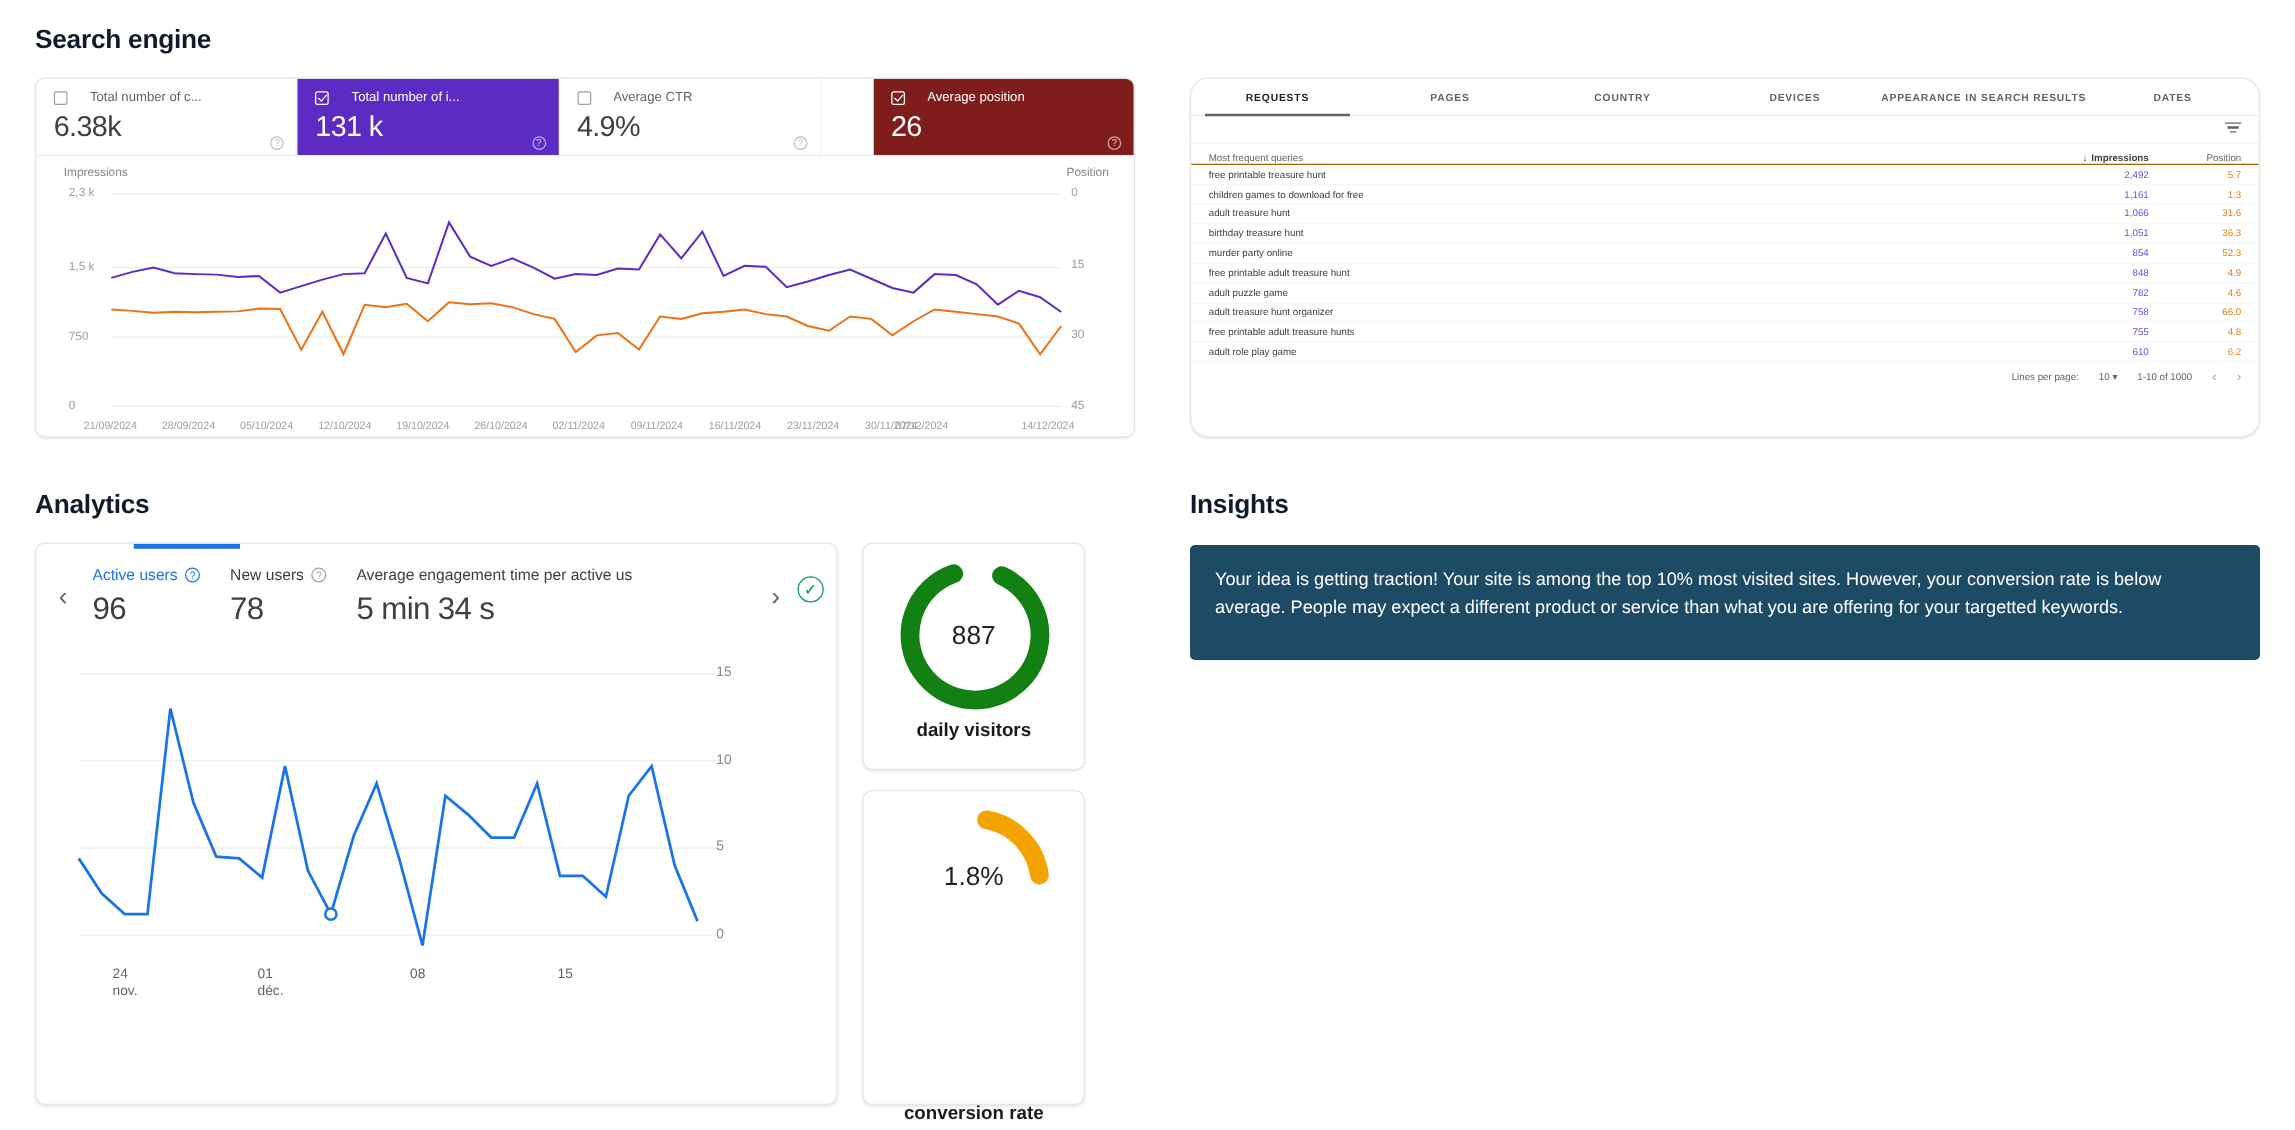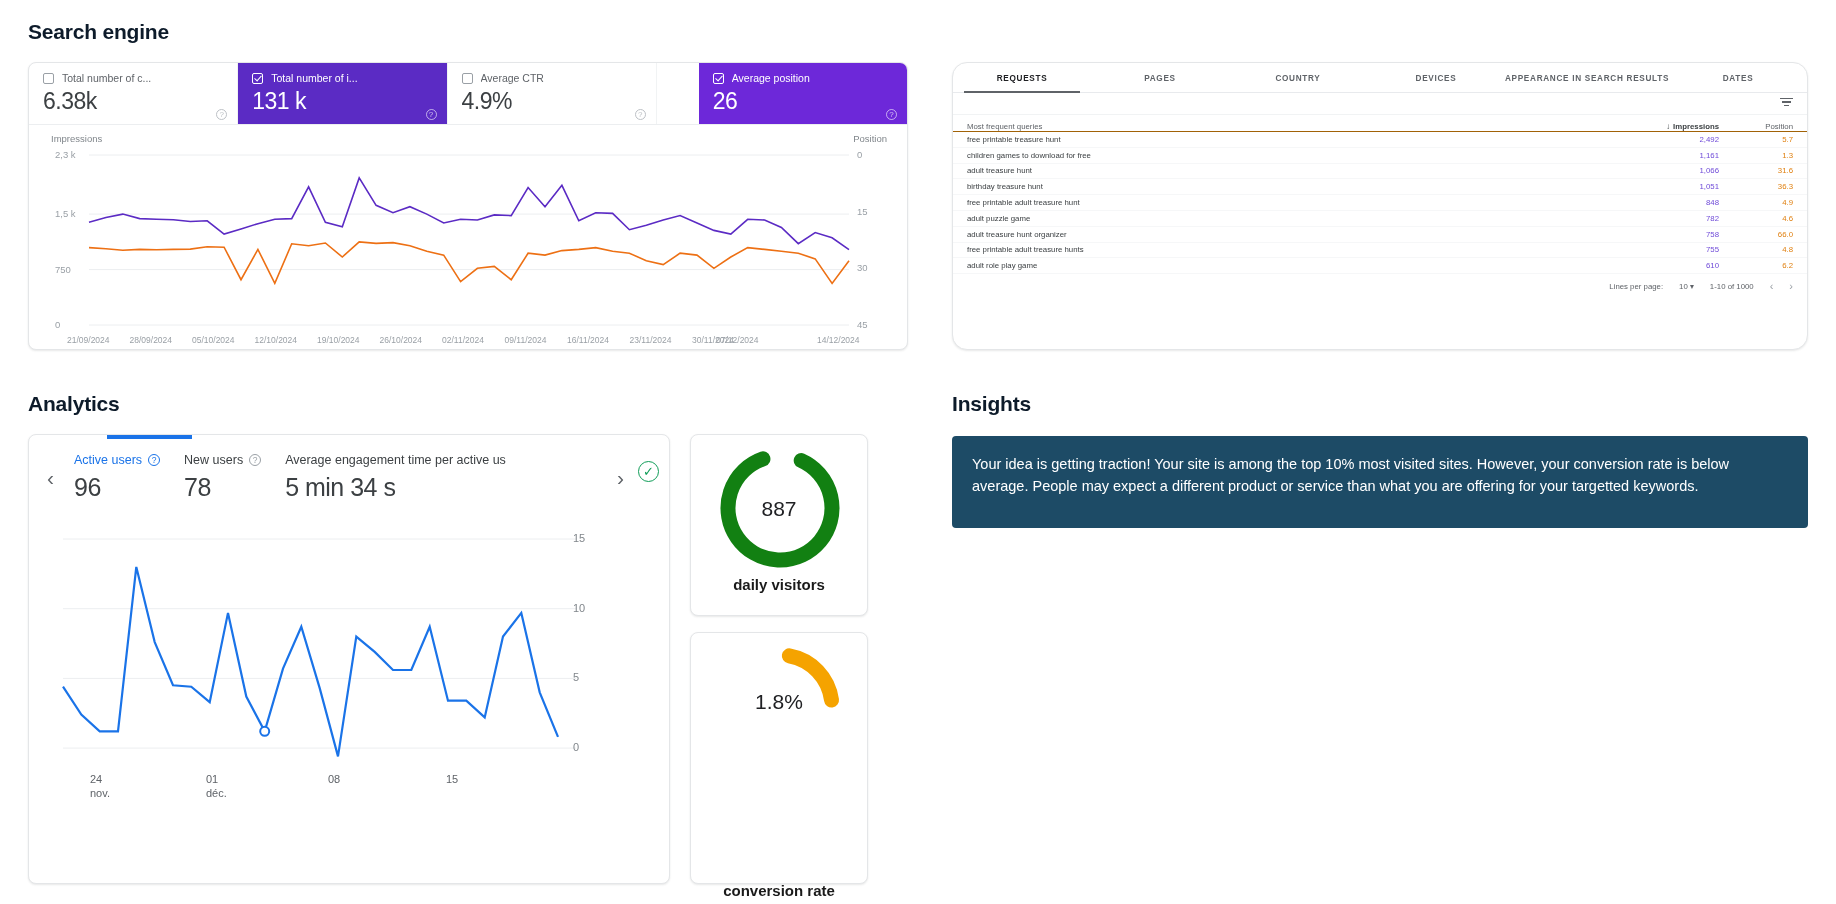--- a/index.html
+++ b/index.html
@@ -26,21 +26,21 @@
   }
 
   
   #se-card { position: absolute; left: 28px; top: 62px; width: 880px; height: 288px; overflow: hidden; }
   .metric-row { display: flex; height: 62px; border-bottom: 1px solid #eceef0; }
   .metric {
     flex: 1; padding: 9px 14px 0 14px; position: relative; cursor: pointer;
     border-right: 1px solid #f1f3f4;
   }
   .metric:last-child { border-right: none; }
-  .metric .m-head { display: flex; align-items: center; gap: 8px; }
+  .metric .m-head { display: flex; align-items: center; gap: 18px; }
   .cbox {
     width: 11px; height: 11px; border: 1.3px solid #9aa0a6; border-radius: 2px;
     display: inline-block; position: relative; flex: none;
   }
   .cbox.checked::after {
     content: ""; position: absolute; left: 3px; top: 0px;
     width: 3px; height: 6px; border: solid currentColor;
     border-width: 0 1.4px 1.4px 0; transform: rotate(42deg);
   }
   .metric .m-label {
@@ -50,21 +50,21 @@
   .metric .m-value { font-size: 23px; font-weight: 400; margin-top: 4px; color: #3c4043; letter-spacing: -0.5px; }
   .metric .help {
     position: absolute; right: 10px; bottom: 4px; width: 11px; height: 11px;
     border: 1px solid #bdc1c6; border-radius: 50%; color: #bdc1c6;
     font-size: 8px; line-height: 9px; text-align: center;
   }
   .metric.sel-purple { background: #5b2bc4; }
   .metric.sel-purple .m-label, .metric.sel-purple .m-value { color: #fff; }
   .metric.sel-purple .cbox { border-color: #fff; color: #fff; }
   .metric.sel-purple .help { border-color: rgba(255,255,255,.6); color: rgba(255,255,255,.7); }
-  .metric.sel-orange { background: #6d28d9; margin-left: 42px; }
+  .metric.sel-orange { background: #7f1d1d; margin-left: 42px; }
   .metric.sel-orange .m-label, .metric.sel-orange .m-value { color: #fff; }
   .metric.sel-orange .cbox { border-color: #fff; color: #fff; }
   .metric.sel-orange .help { border-color: rgba(255,255,255,.6); color: rgba(255,255,255,.7); }
 
   .se-chart-wrap { position: relative; height: 225px; }
   .axis-cap { position: absolute; font-size: 9.5px; color: #80868b; }
   .tick { position: absolute; font-size: 9.5px; color: #9aa0a6; }
   .xtick { position: absolute; font-size: 8.5px; color: #9aa0a6; white-space: nowrap; }
 
   
@@ -250,20 +250,25 @@
           <div class="td q">adult treasure hunt</div>
           <div class="td imp">1,066</div>
           <div class="td pos">31.6</div>
         </div>
         <div class="trow">
           <div class="td q">birthday treasure hunt</div>
           <div class="td imp">1,051</div>
           <div class="td pos">36.3</div>
         </div>
         <div class="trow">
+          <div class="td q">murder party online</div>
+          <div class="td imp">854</div>
+          <div class="td pos">52.3</div>
+        </div>
+        <div class="trow">
           <div class="td q">free printable adult treasure hunt</div>
           <div class="td imp">848</div>
           <div class="td pos">4.9</div>
         </div>
         <div class="trow">
           <div class="td q">adult puzzle game</div>
           <div class="td imp">782</div>
           <div class="td pos">4.6</div>
         </div>
         <div class="trow">

